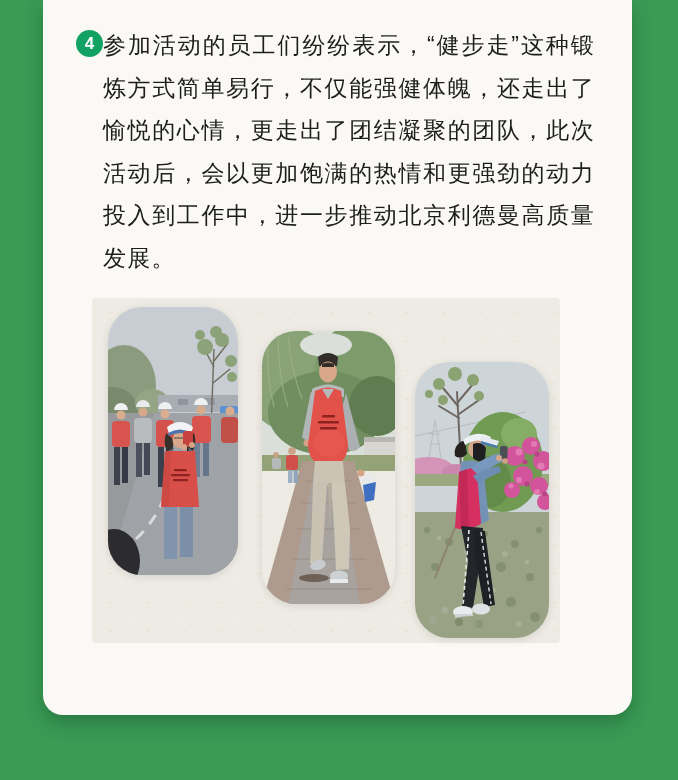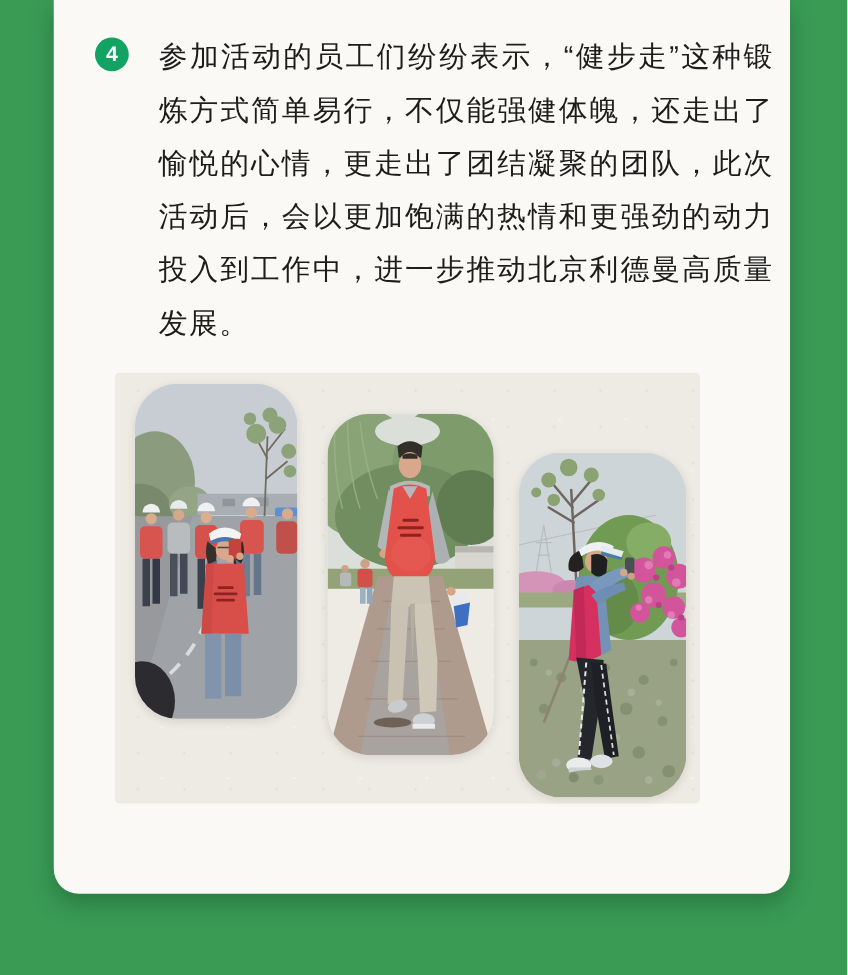--- a/index.html
+++ b/index.html
@@ -19,21 +19,21 @@
     border-radius:0 0 20px 20px;
     box-shadow:0 8px 18px rgba(15,60,32,.35);
   }
   .badge{
     position:absolute;left:33px;top:30px;width:27px;height:27px;border-radius:50%;
     background:var(--badge-green,#12a263);color:#fff;
     display:flex;align-items:center;justify-content:center;
     font-size:17px;font-weight:bold;line-height:1;
   }
   .para{
-    position:absolute;left:84px;top:24px;width:492px;
+    position:absolute;left:60px;top:24px;width:492px;
     font-size:23px;line-height:42.6px;letter-spacing:1.2px;
     color:var(--text-color,#1d1d1d);
     word-break:break-all;text-align:justify;margin:0;
   }
   .photo-backdrop{
     position:absolute;left:49px;top:298px;width:468px;height:345px;
     background:var(--photo-backdrop,#edebe3);
     background-image:
       radial-gradient(#e3e1d8 1px, transparent 1.4px),
       radial-gradient(#f4f2ea 1px, transparent 1.4px);

